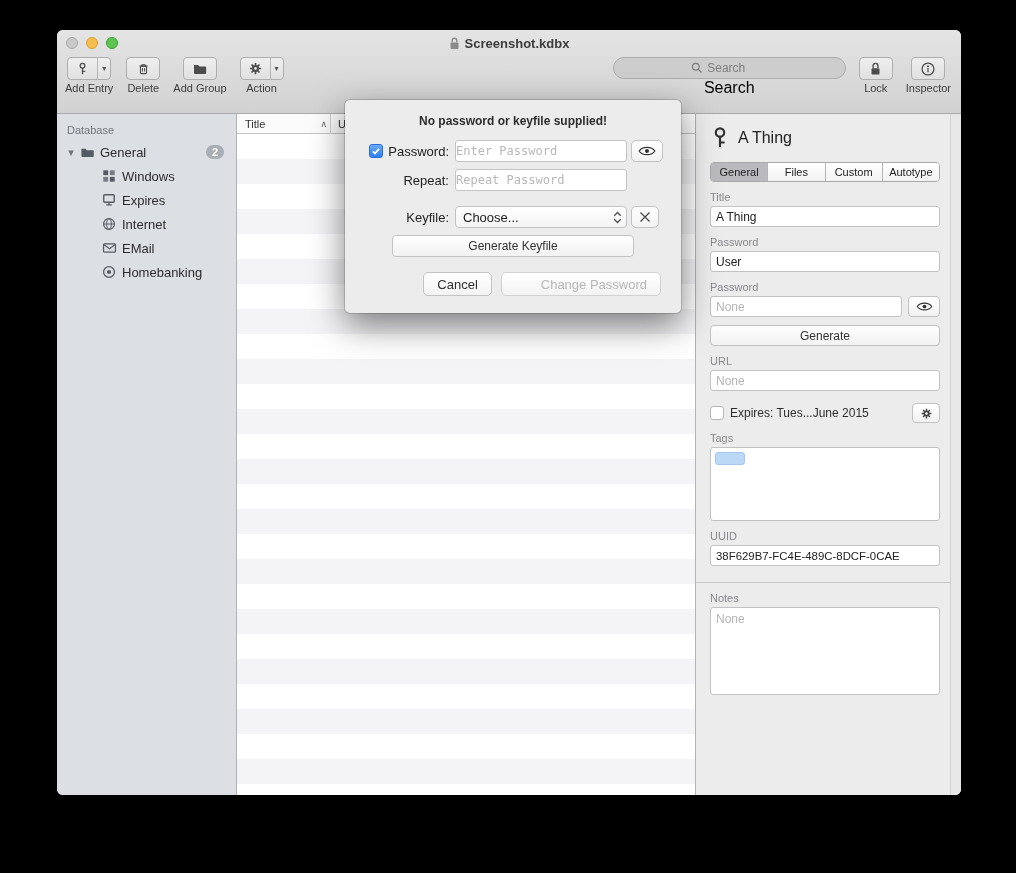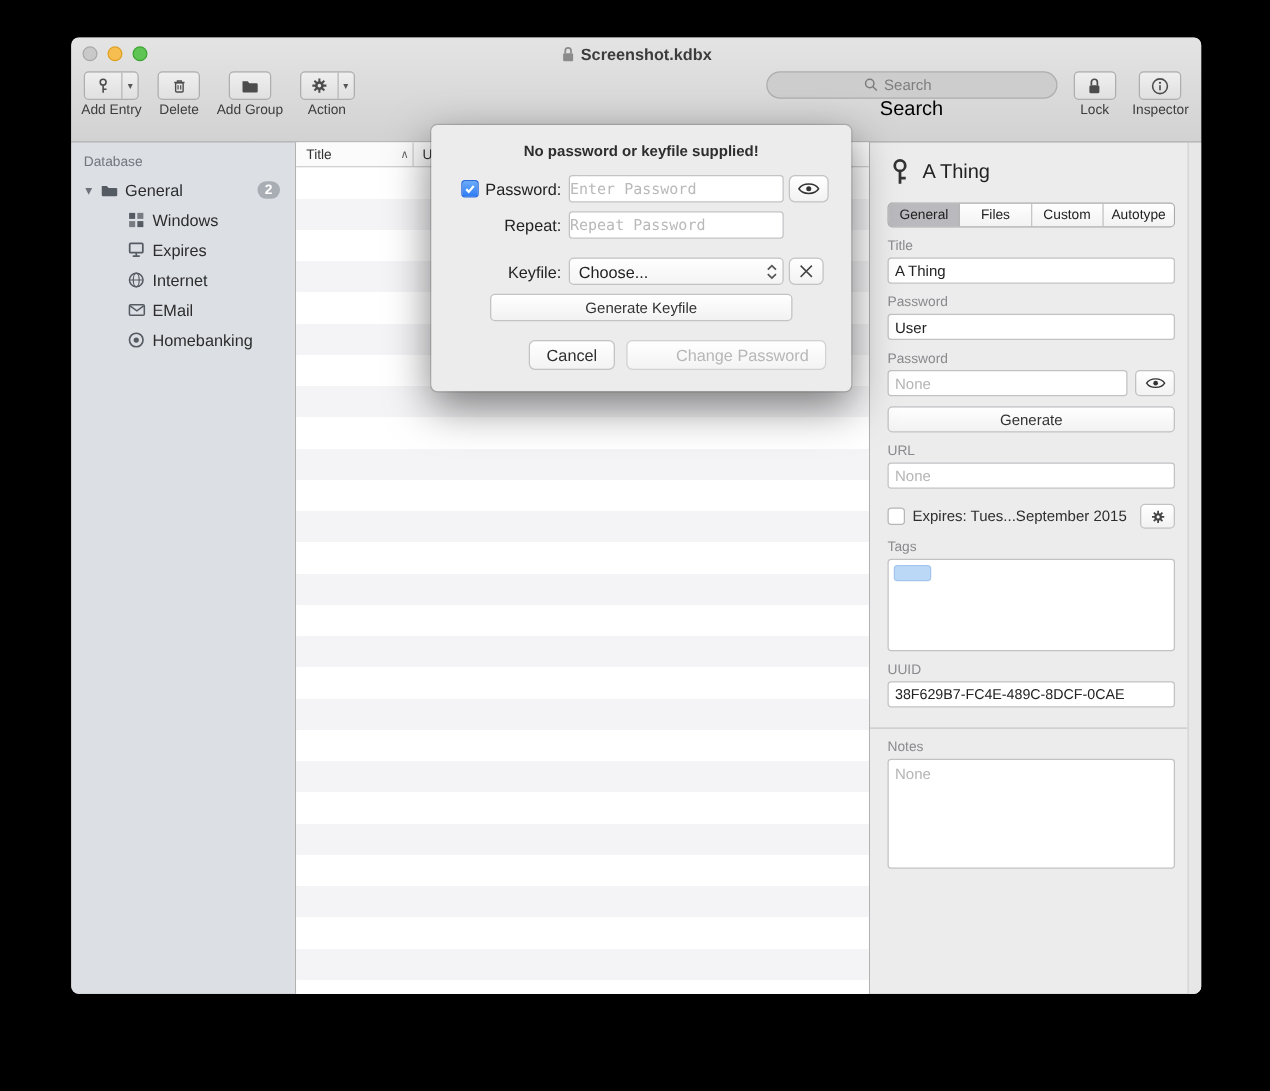--- a/index.html
+++ b/index.html
@@ -350,21 +350,21 @@
             </div>
           </div>
 
           <button class="genbtn">Generate</button>
 
           <div class="flabel">URL</div>
           <input class="field" placeholder="None" style="">
 
           <div class="expiresrow">
             <span class="cb"></span>
-            <span>Expires: Tues...September 2015</span>
+            <span>Expires: Tues...June 2015</span>
             <div class="minibtn gearbtn">
               <span>
                 <svg width="13" height="13" viewBox="0 0 20 20">
                     <g stroke="#444" stroke-width="2.2">
                       <path d="M10 2.5v15M2.5 10h15M4.7 4.7l10.6 10.6M15.3 4.7L4.7 15.3"></path>
                     </g>
                     <circle cx="10" cy="10" r="4.6" fill="#444"></circle>
                     <circle cx="10" cy="10" r="1.9" fill="#fff"></circle>
                   </svg>
               </span>

